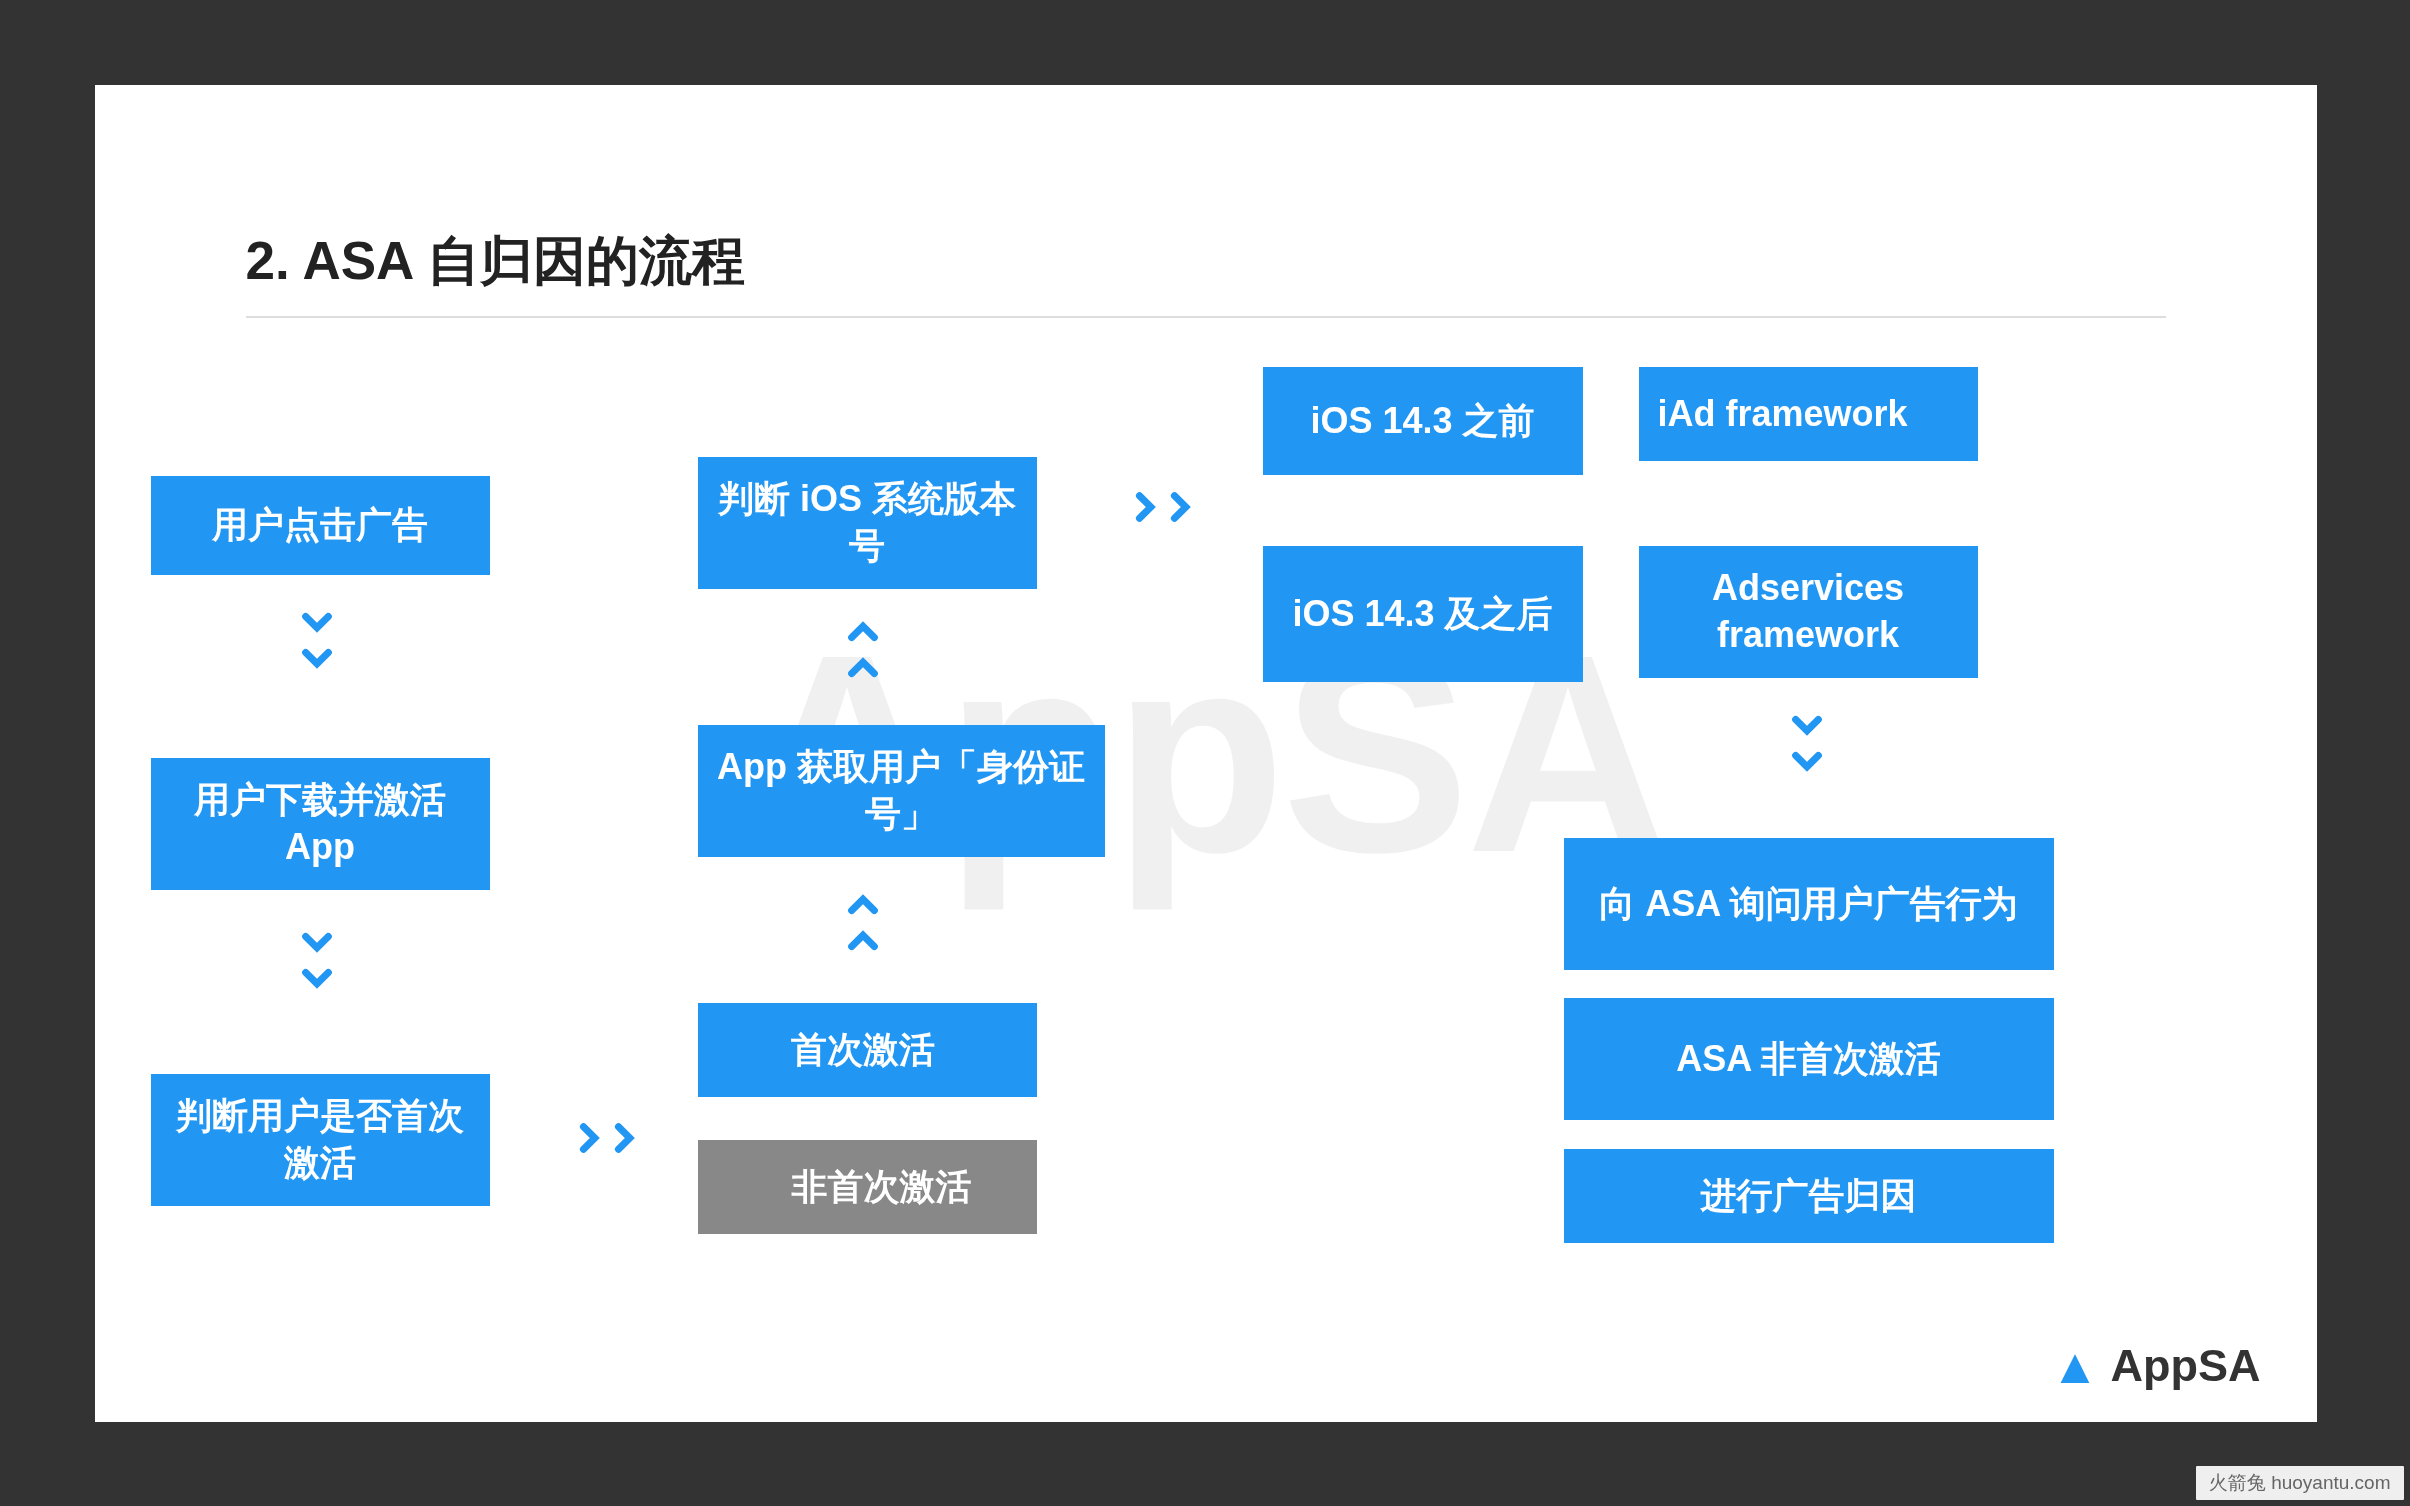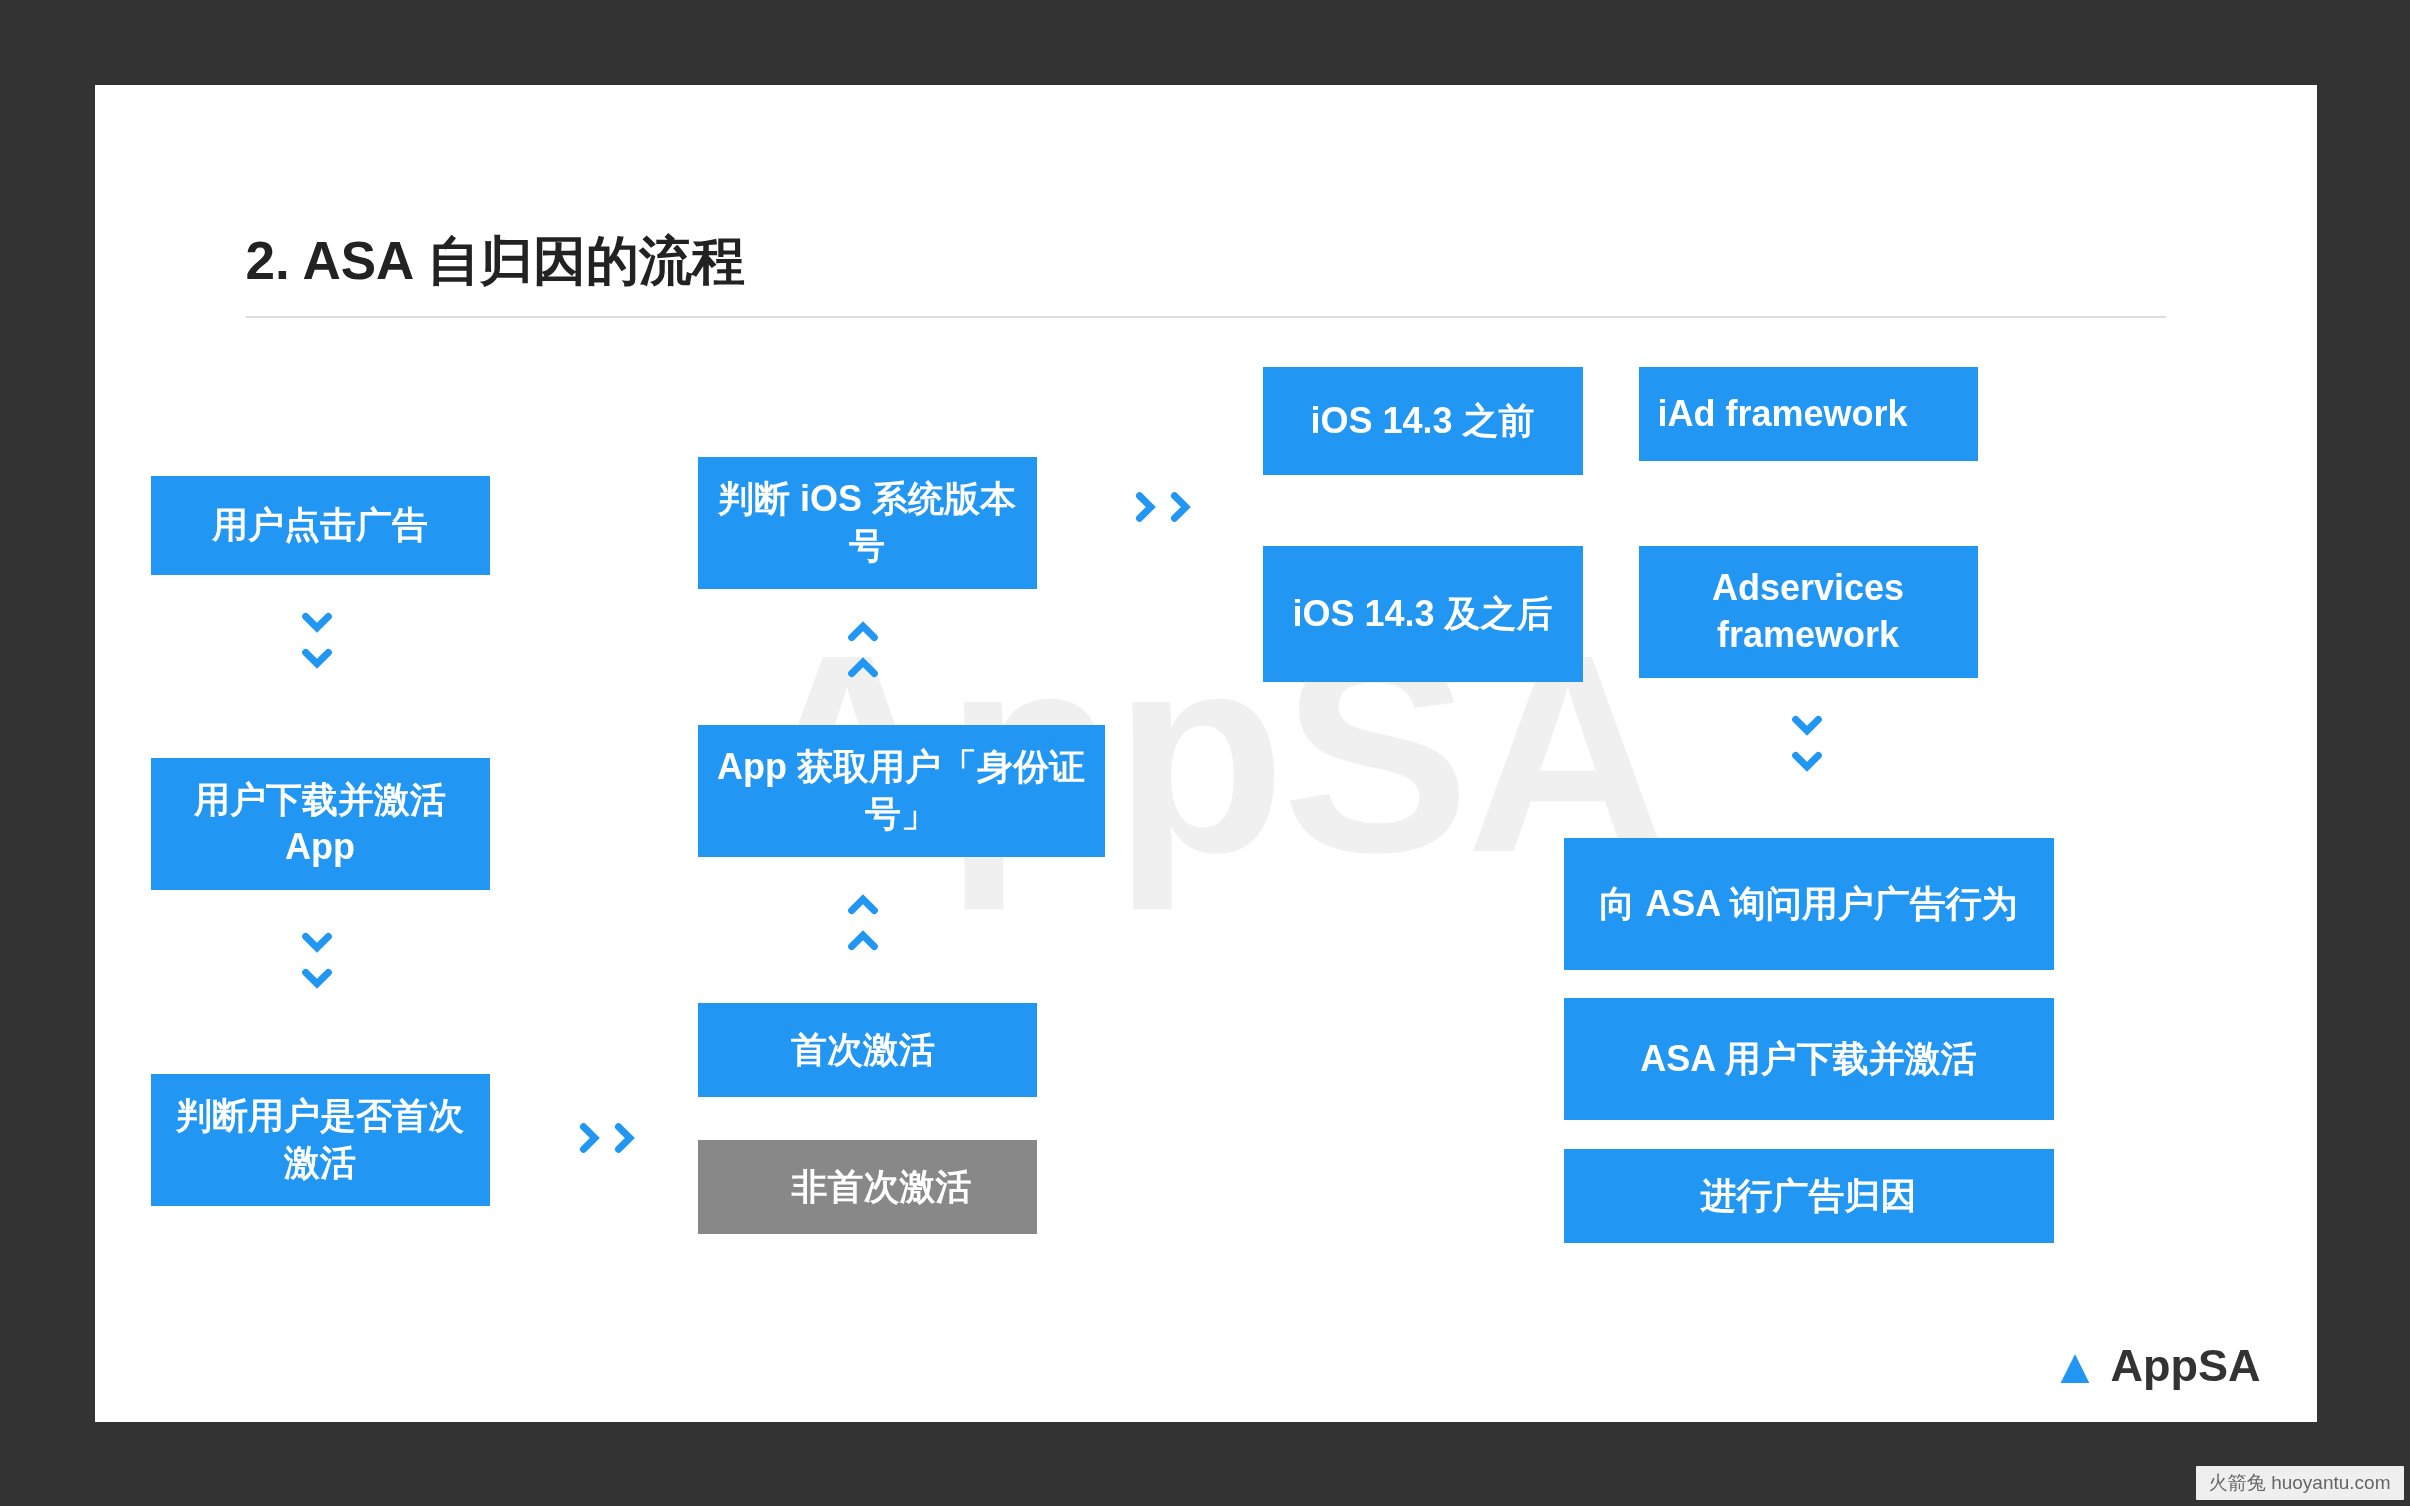--- a/index.html
+++ b/index.html
@@ -203,21 +203,21 @@
         </svg>
       </span>
     <span class="chev">
         <svg viewBox="0 0 24 24">
           <path d="M4 6 L12 14 L20 6" stroke="currentColor" stroke-width="5" fill="none" stroke-linecap="round"></path>
         </svg>
       </span>
   </div>
 
   <div class="box" style="left:1469px; top:753px; width:490px; height:132px;">向 ASA 询问用户广告行为</div>
-  <div class="box" style="left:1469px; top:913px; width:490px; height:122px;">ASA 用户下载并激活</div>
+  <div class="box" style="left:1469px; top:913px; width:490px; height:122px;">ASA 非首次激活</div>
   <div class="box" style="left:1469px; top:1064px; width:490px; height:94px;">进行广告归因</div>
 
   <div class="logo">
     <span class="mark">▲</span>
     <span>AppSA</span>
   </div>
 </div>
 
 <div class="source-badge">火箭兔 huoyantu.com</div>
 

